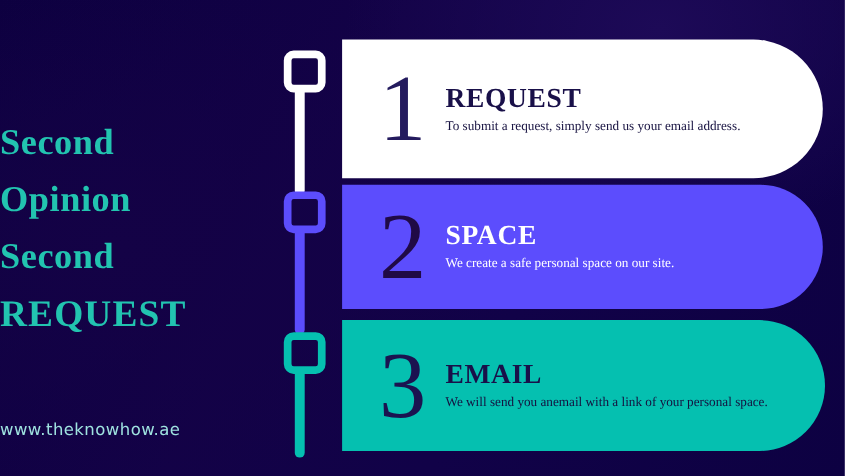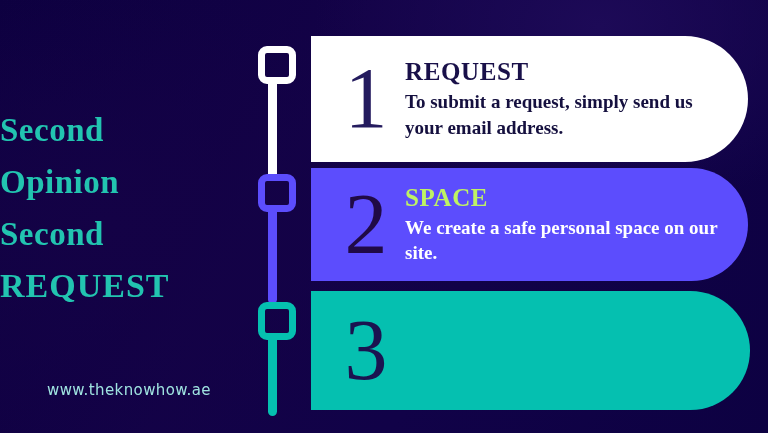--- a/index.html
+++ b/index.html
@@ -44,21 +44,21 @@
   .title-line.caps {
     font-size: 34px;
     letter-spacing: 1px;
   }
 
   .site-url {
     position: absolute;
     left: 0;
     top: 381px;
     width: 258px;
-    text-align: center;
+    text-align: left;
     color: #9fe3e0;
     font-family: "DejaVu Sans", sans-serif;
     font-size: 15px;
     letter-spacing: 0.4px;
   }
 
   
   .timeline {
     position: absolute;
     left: 252px;
@@ -115,22 +115,22 @@
   .card-heading {
     font-family: "Liberation Serif", serif;
     font-weight: bold;
     font-size: 25px;
     letter-spacing: 0.6px;
     color: #191049;
     margin-bottom: 3px;
   }
   .card-desc {
     font-family: "Liberation Serif", serif;
-    font-weight: bold;
-    font-size: 19px;
+    font-weight: normal;
+    font-size: 12px;
     line-height: 1.32;
     color: #15103f;
     max-width: 300px;
   }
 </style>
 </head>
 <body>
 
 <div id="infographic">
 
@@ -166,22 +166,26 @@
     <div class="card-num" style="color:#241b5e;">1</div>
     <div class="card-body">
       <div class="card-heading">REQUEST</div>
       <div class="card-desc">To submit a request, simply send us your email address.</div>
     </div>
   </div>
 
   <div class="card" style="top:168px;height:113px;width:437px;background:#5c4dfd;">
     <div class="card-num" style="color:#200a46;">2</div>
     <div class="card-body">
-      <div class="card-heading" style="color:#bef264;">SPACE</div>
+      <div class="card-heading" style="color:#ffffff;">SPACE</div>
       <div class="card-desc" style="color:#ffffff;max-width:330px;">We create a safe personal space on our site.</div>
     </div>
   </div>
 
   <div class="card" style="top:291px;height:119px;width:439px;background:#05c0b0;">
     <div class="card-num" style="color:#1b1350;">3</div>
+    <div class="card-body">
+      <div class="card-heading">EMAIL</div>
+      <div class="card-desc">We will send you anemail with a link of your personal space.</div>
+    </div>
   </div>
 
 </div>
 
 </body></html>

